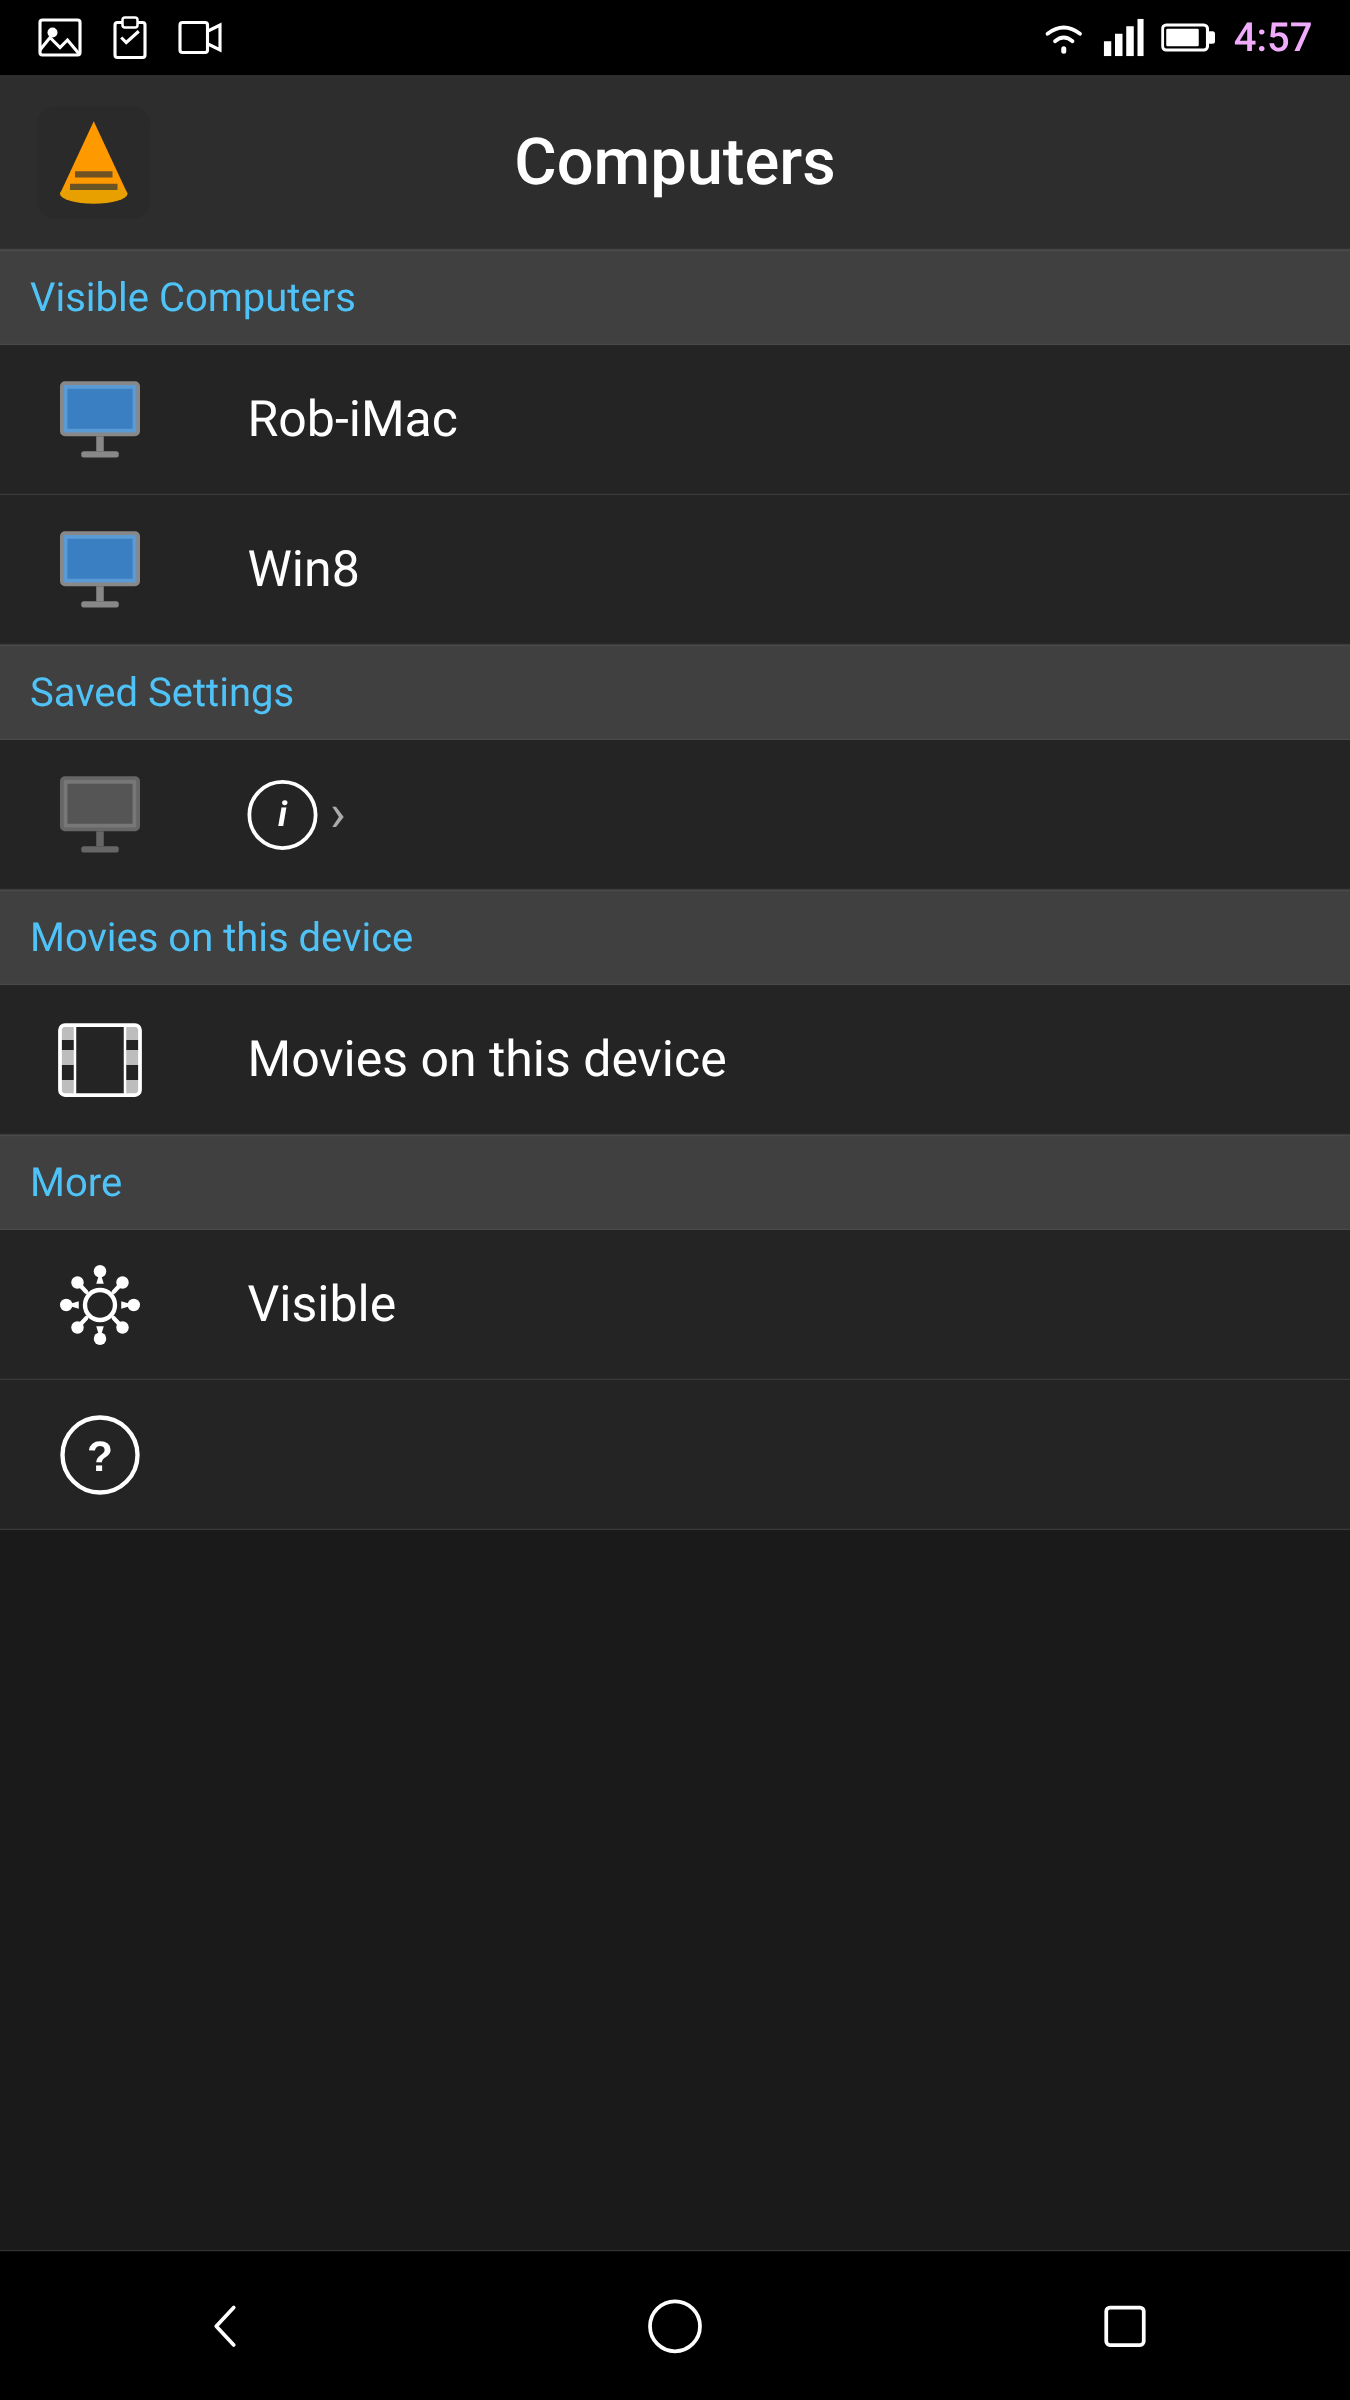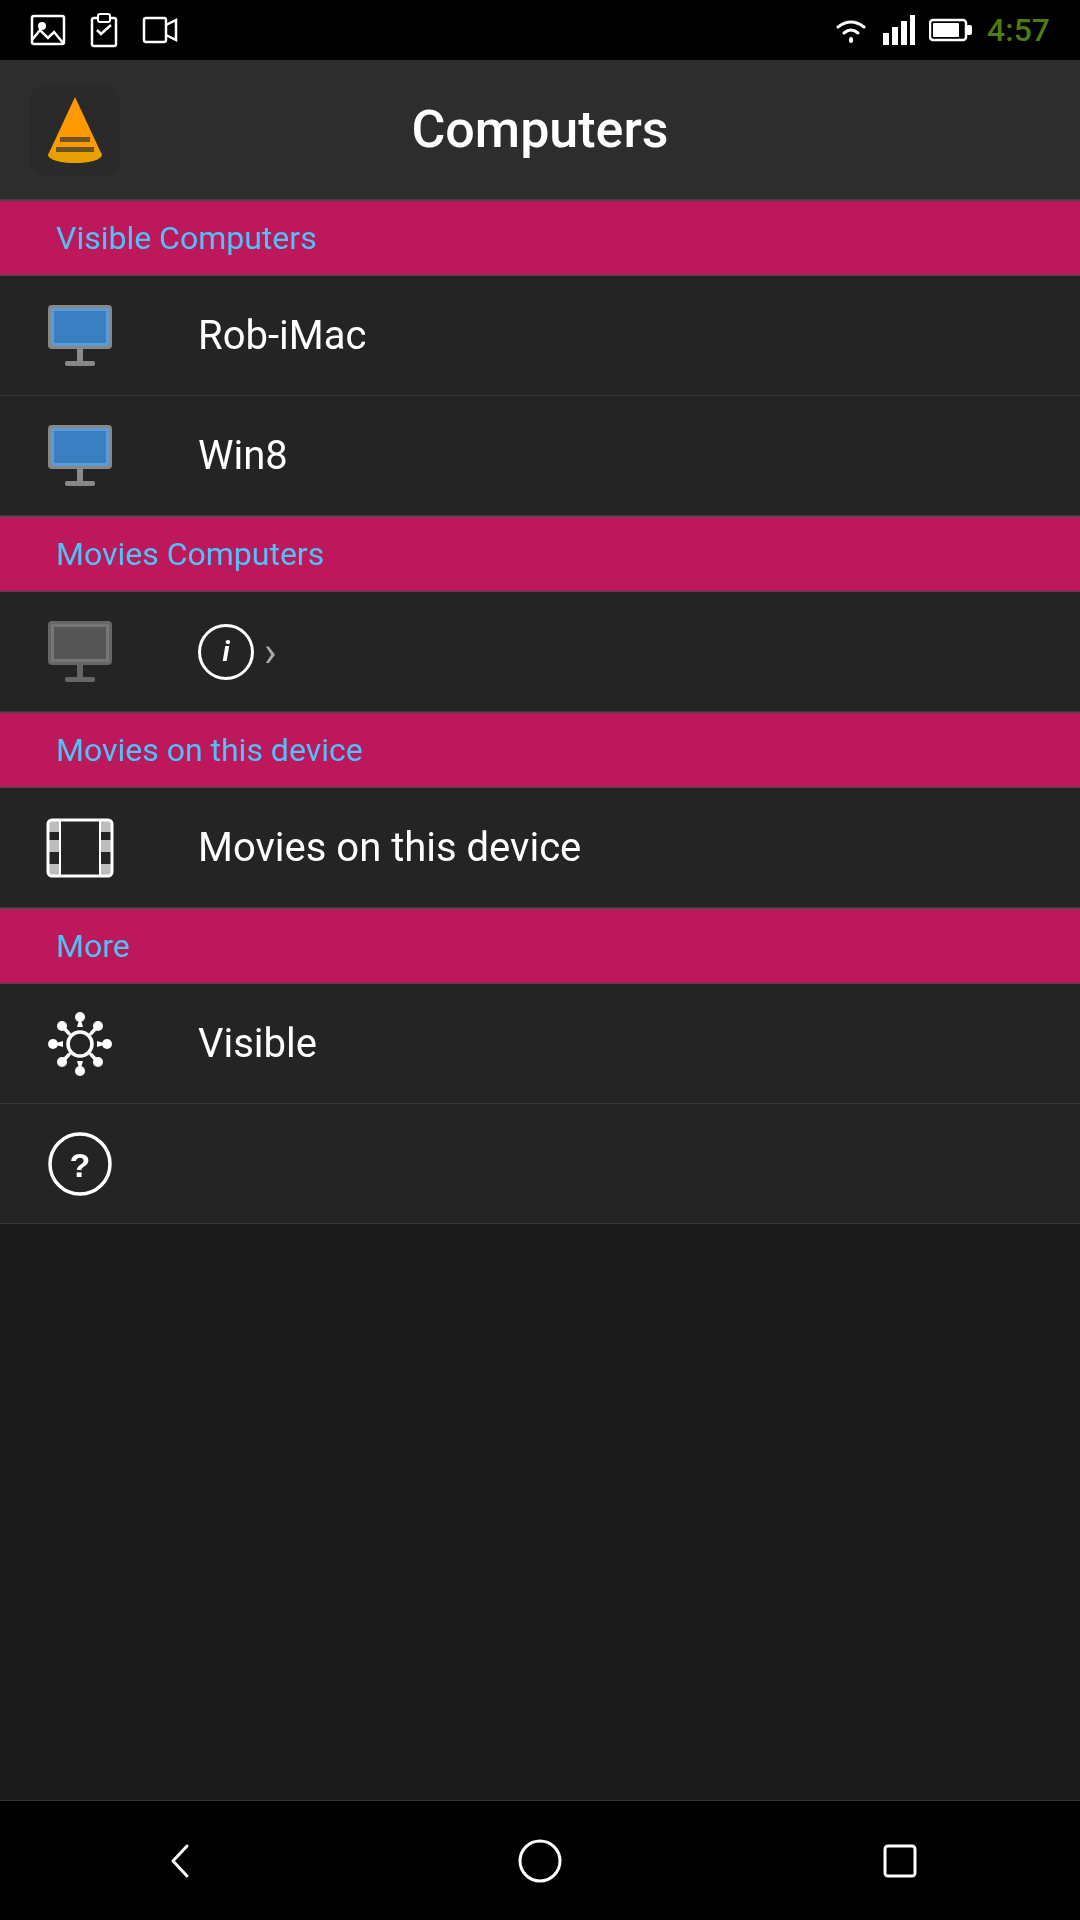--- a/index.html
+++ b/index.html
@@ -37,21 +37,21 @@
     .status-left-icons {
       position: absolute;
       left: 30px;
       display: flex;
       gap: 20px;
     }
 
     .status-time {
       font-size: 32px;
       font-weight: 500;
-      color: #4d7c0f;
+      color: #f0abfc;
     }
 
     
     .header {
       height: 140px;
       background: #2d2d2d;
       display: flex;
       align-items: center;
       padding: 12px 30px;
       flex-shrink: 0;
@@ -76,22 +76,22 @@
     }
 
     
     .content {
       flex: 1;
       overflow: hidden;
     }
 
     
     .section-header {
-      background: #be185d;
-      padding: 18px 56px;
+      background: #404040;
+      padding: 18px 24px;
       border-top: 1px solid #4a4a4a;
       border-bottom: 1px solid #4a4a4a;
     }
 
     .section-header-text {
       font-size: 32px;
       color: #4fc3f7;
       font-weight: 400;
     }
 
@@ -308,21 +308,21 @@
             <div class="monitor-screen-inner"></div>
           </div>
         <div class="monitor-stand"></div>
         <div class="monitor-base"></div>
       </div>
     </div>
     <span class="list-item-label">Win8</span>
   </div>
 
   <div class="section-header">
-    <span class="section-header-text">Movies Computers</span>
+    <span class="section-header-text">Saved Settings</span>
   </div>
 
   <div class="list-item">
     <div class="list-item-icon">
       <div class="monitor-icon">
         <div class="monitor-screen monitor-screen-gray">
             <div class="monitor-screen-inner monitor-screen-inner-gray"></div>
           </div>
         <div class="monitor-stand" style="background:#666;"></div>
         <div class="monitor-base" style="background:#666;"></div>

